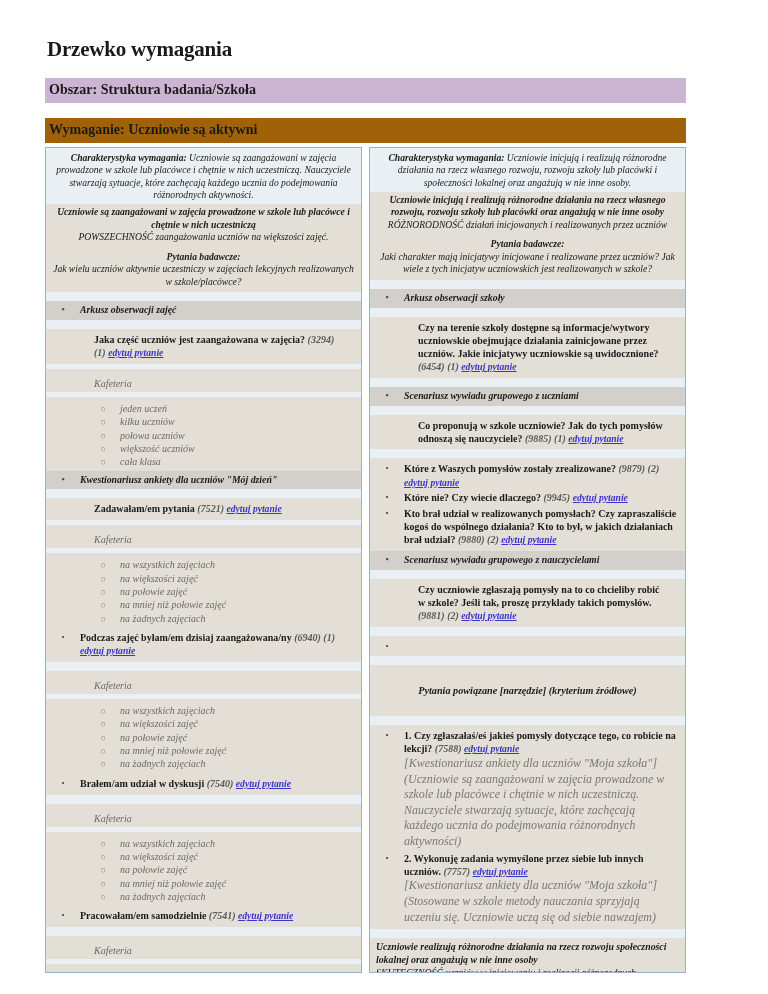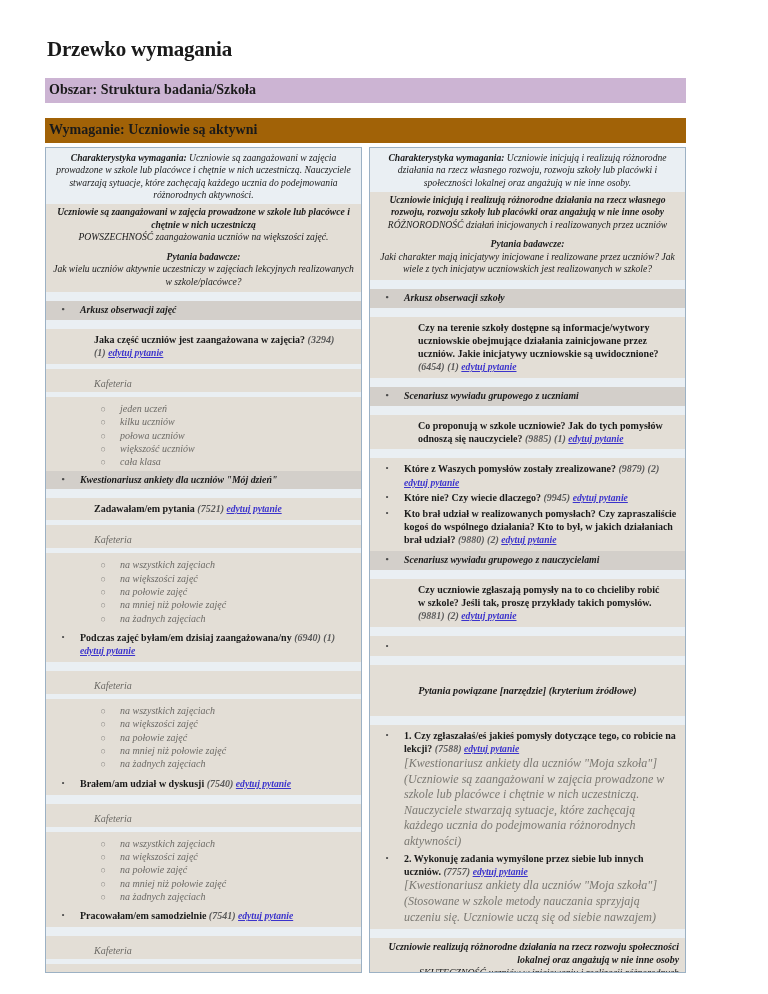--- a/index.html
+++ b/index.html
@@ -204,21 +204,21 @@
     font-size: 10.2px;
     padding: 20px 4px;
   }
 
   
   .criterion-bottom {
     background: #e3ded6;
     padding: 3px 6px 4px 6px;
     font-size: 9.8px;
     line-height: 1.3;
-    text-align: right;
+    text-align: left;
     font-style: italic;
   }
   .criterion-bottom .crit-title { font-weight: bold; display: block; }
 </style>
 </head>
 <body>
 
 <div class="page">
 
   <h1 class="page-title">Drzewko wymagania</h1>

